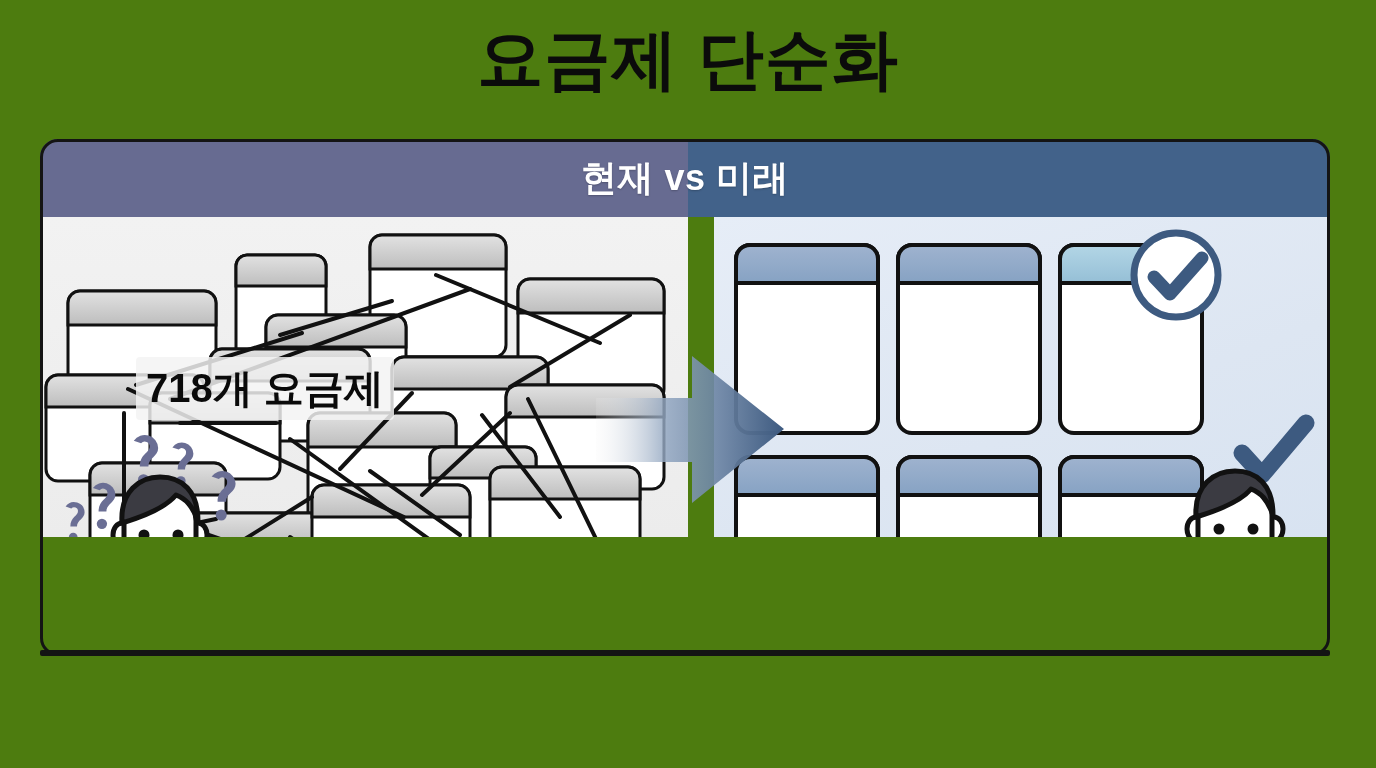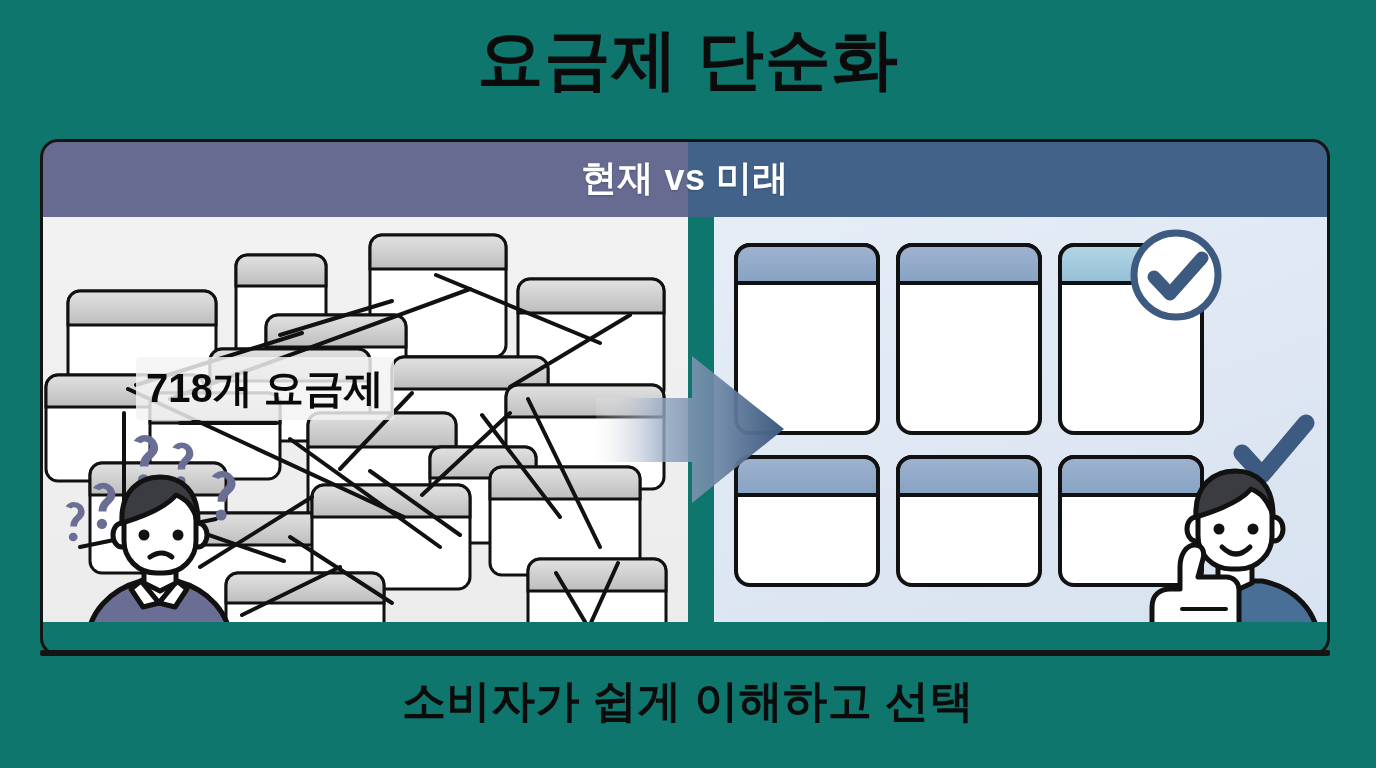--- a/index.html
+++ b/index.html
@@ -13,21 +13,21 @@
     overflow: hidden;
     font-family: "Liberation Sans", "DejaVu Sans", sans-serif;
     position: relative;
   }
 
   #stage {
     position: absolute;
     left: 0; top: 0;
     width: 1376px;
     height: 768px;
-    background: #0f766e;
+    background: #4d7c0f;
   }
 
   
   .main-title {
     position: absolute;
     left: 0;
     top: 26px;
     width: 1376px;
     text-align: center;
     font-size: 66px;
@@ -92,21 +92,21 @@
     text-shadow: 0 1px 2px rgba(0,0,0,0.22);
     white-space: nowrap;
   }
 
   
   .panel-body {
     position: absolute;
     left: 0;
     top: 78px;
     width: 1290px;
-    height: 405px;
+    height: 320px;
     display: flex;
     gap: 26px;
   }
   .side {
     position: relative;
     height: 100%;
     overflow: hidden;
   }
   .side-current {
     width: 648px;
@@ -428,15 +428,14 @@
         <linearGradient id="arrowGrad" x1="0" y1="0" x2="1" y2="0">
           <stop offset="0%" stop-color="#f2f2f2" stop-opacity="0.15"></stop>
           <stop offset="38%" stop-color="#90a5c0" stop-opacity="0.85"></stop>
           <stop offset="100%" stop-color="#3d5a80"></stop>
         </linearGradient>
       </defs>
       <path d="M0 46 L96 46 L96 4 L188 77 L96 151 L96 110 L0 110 Z" fill="url(#arrowGrad)"></path>
     </svg>
   </div>
 
-  <div class="caption">소비자가 쉽게 이해하고 선택</div>
 
 </div>
 
 </body></html>

